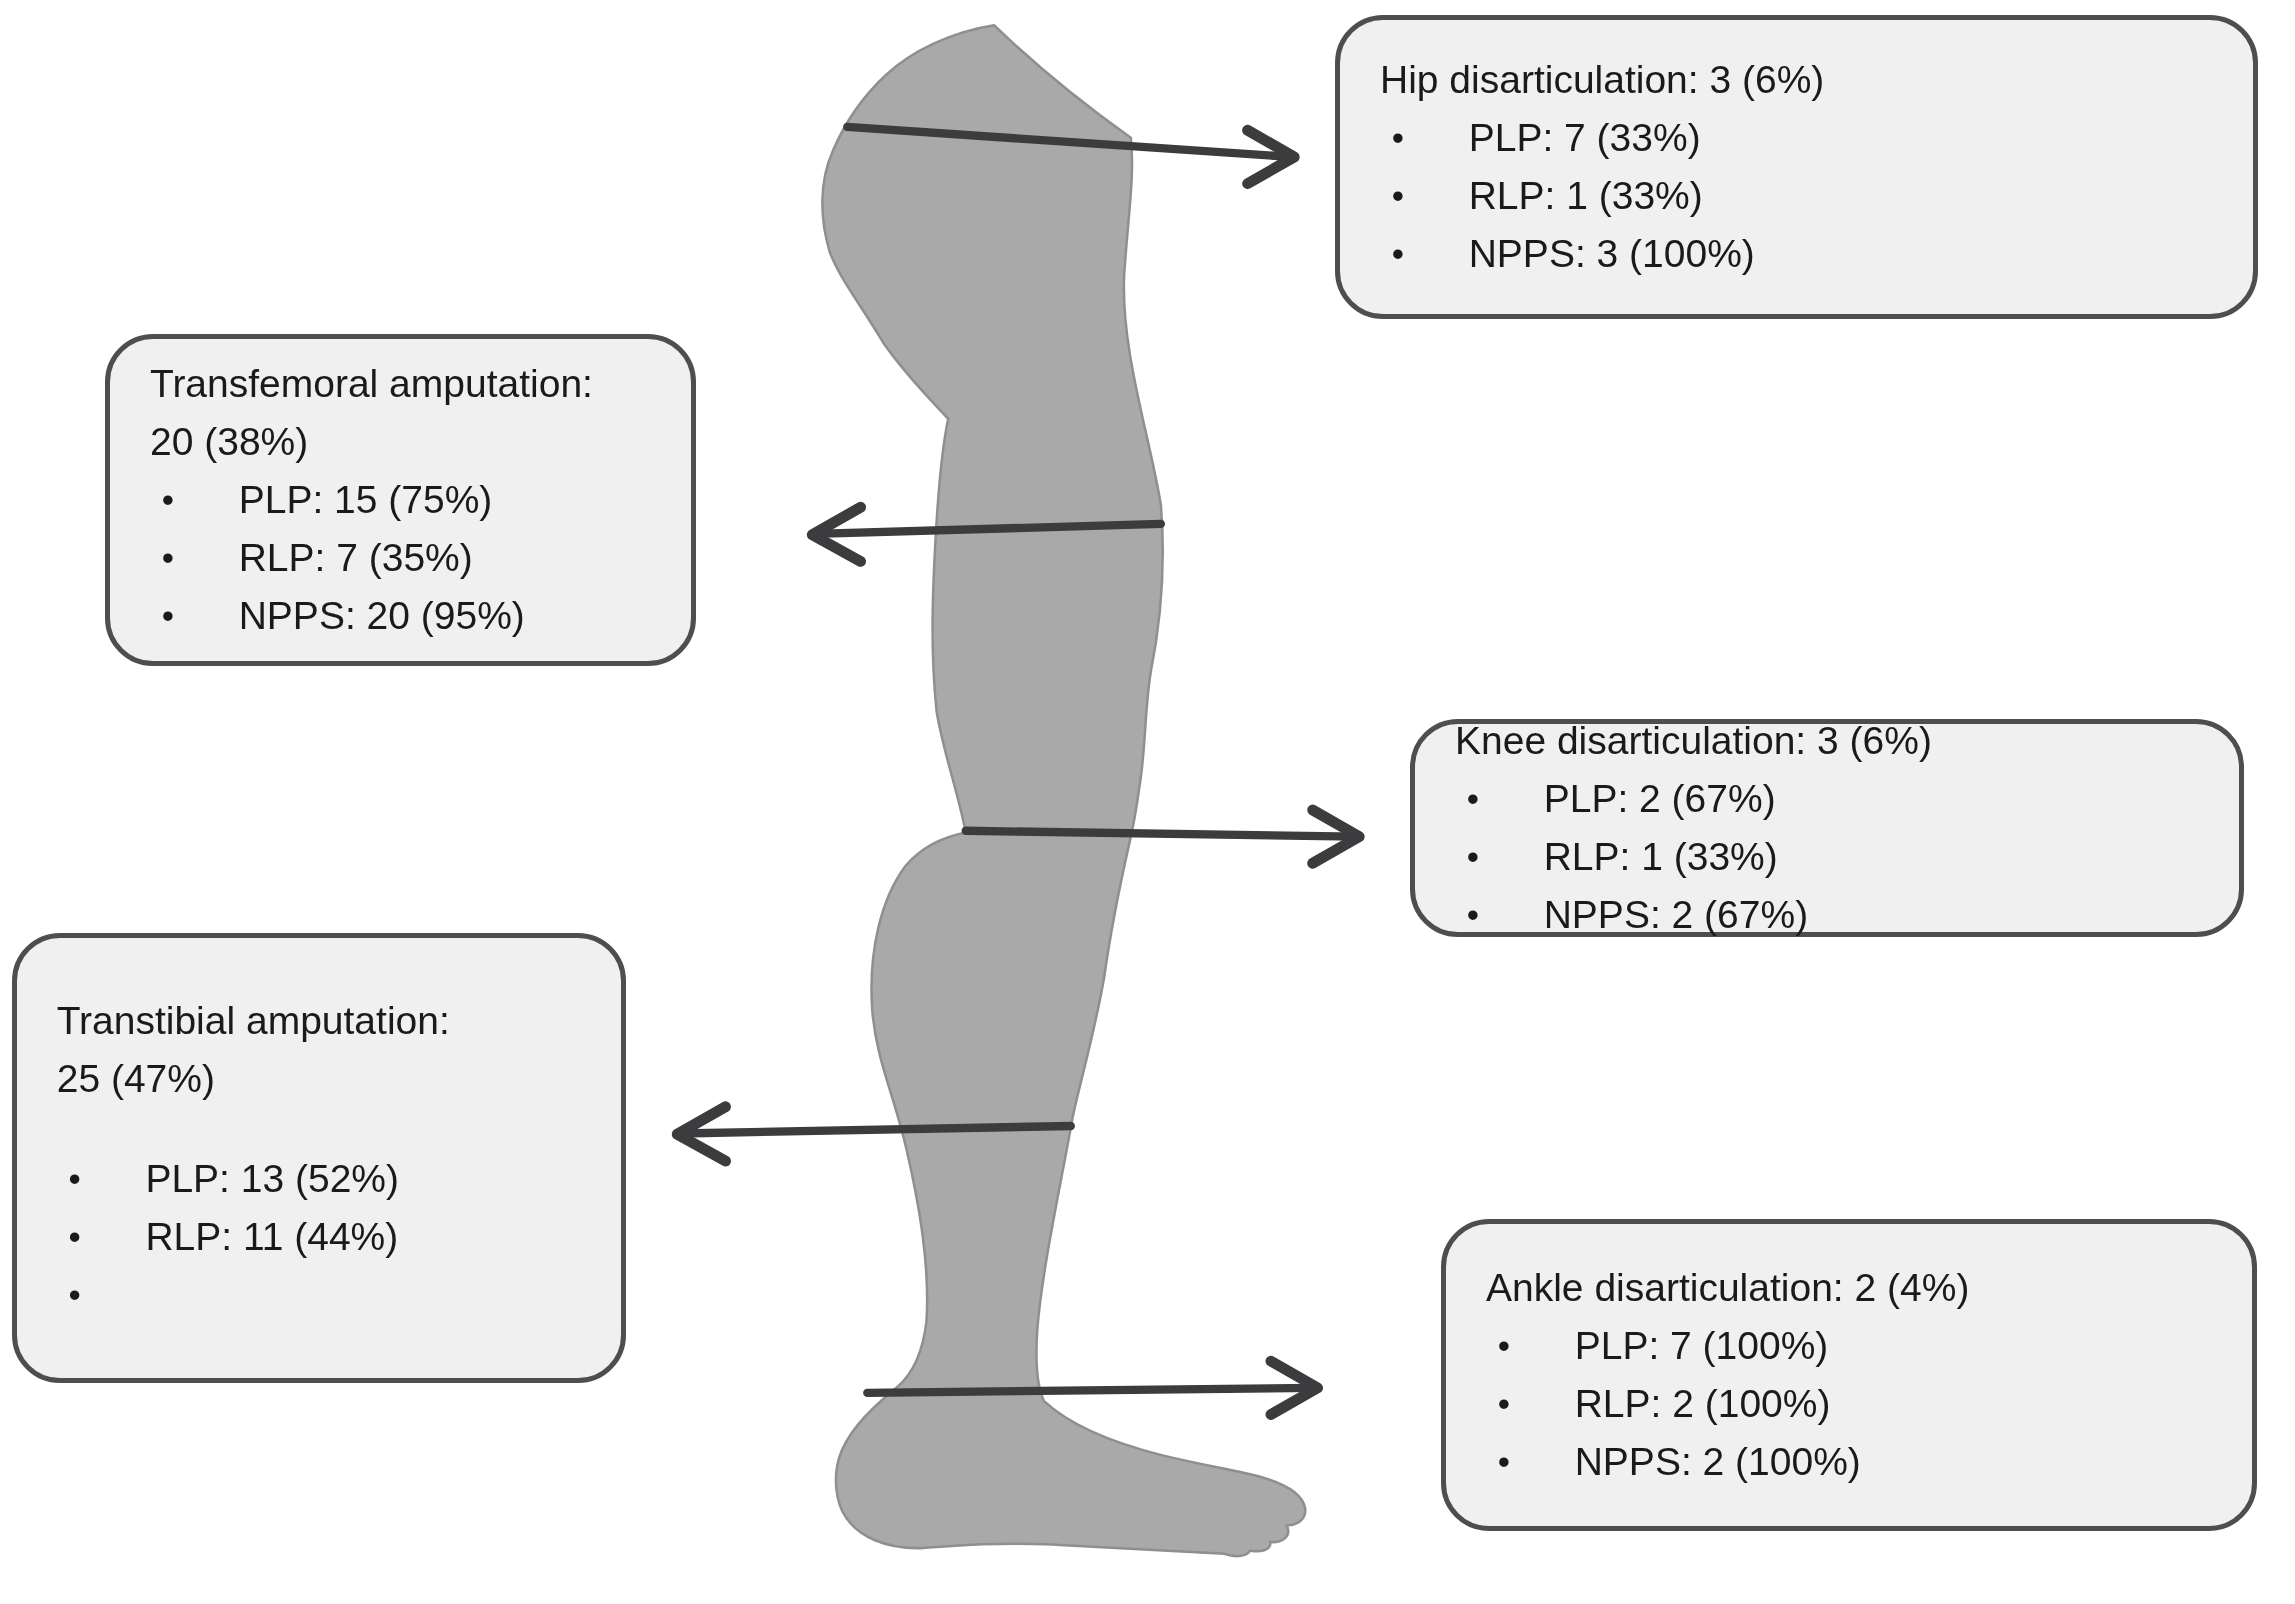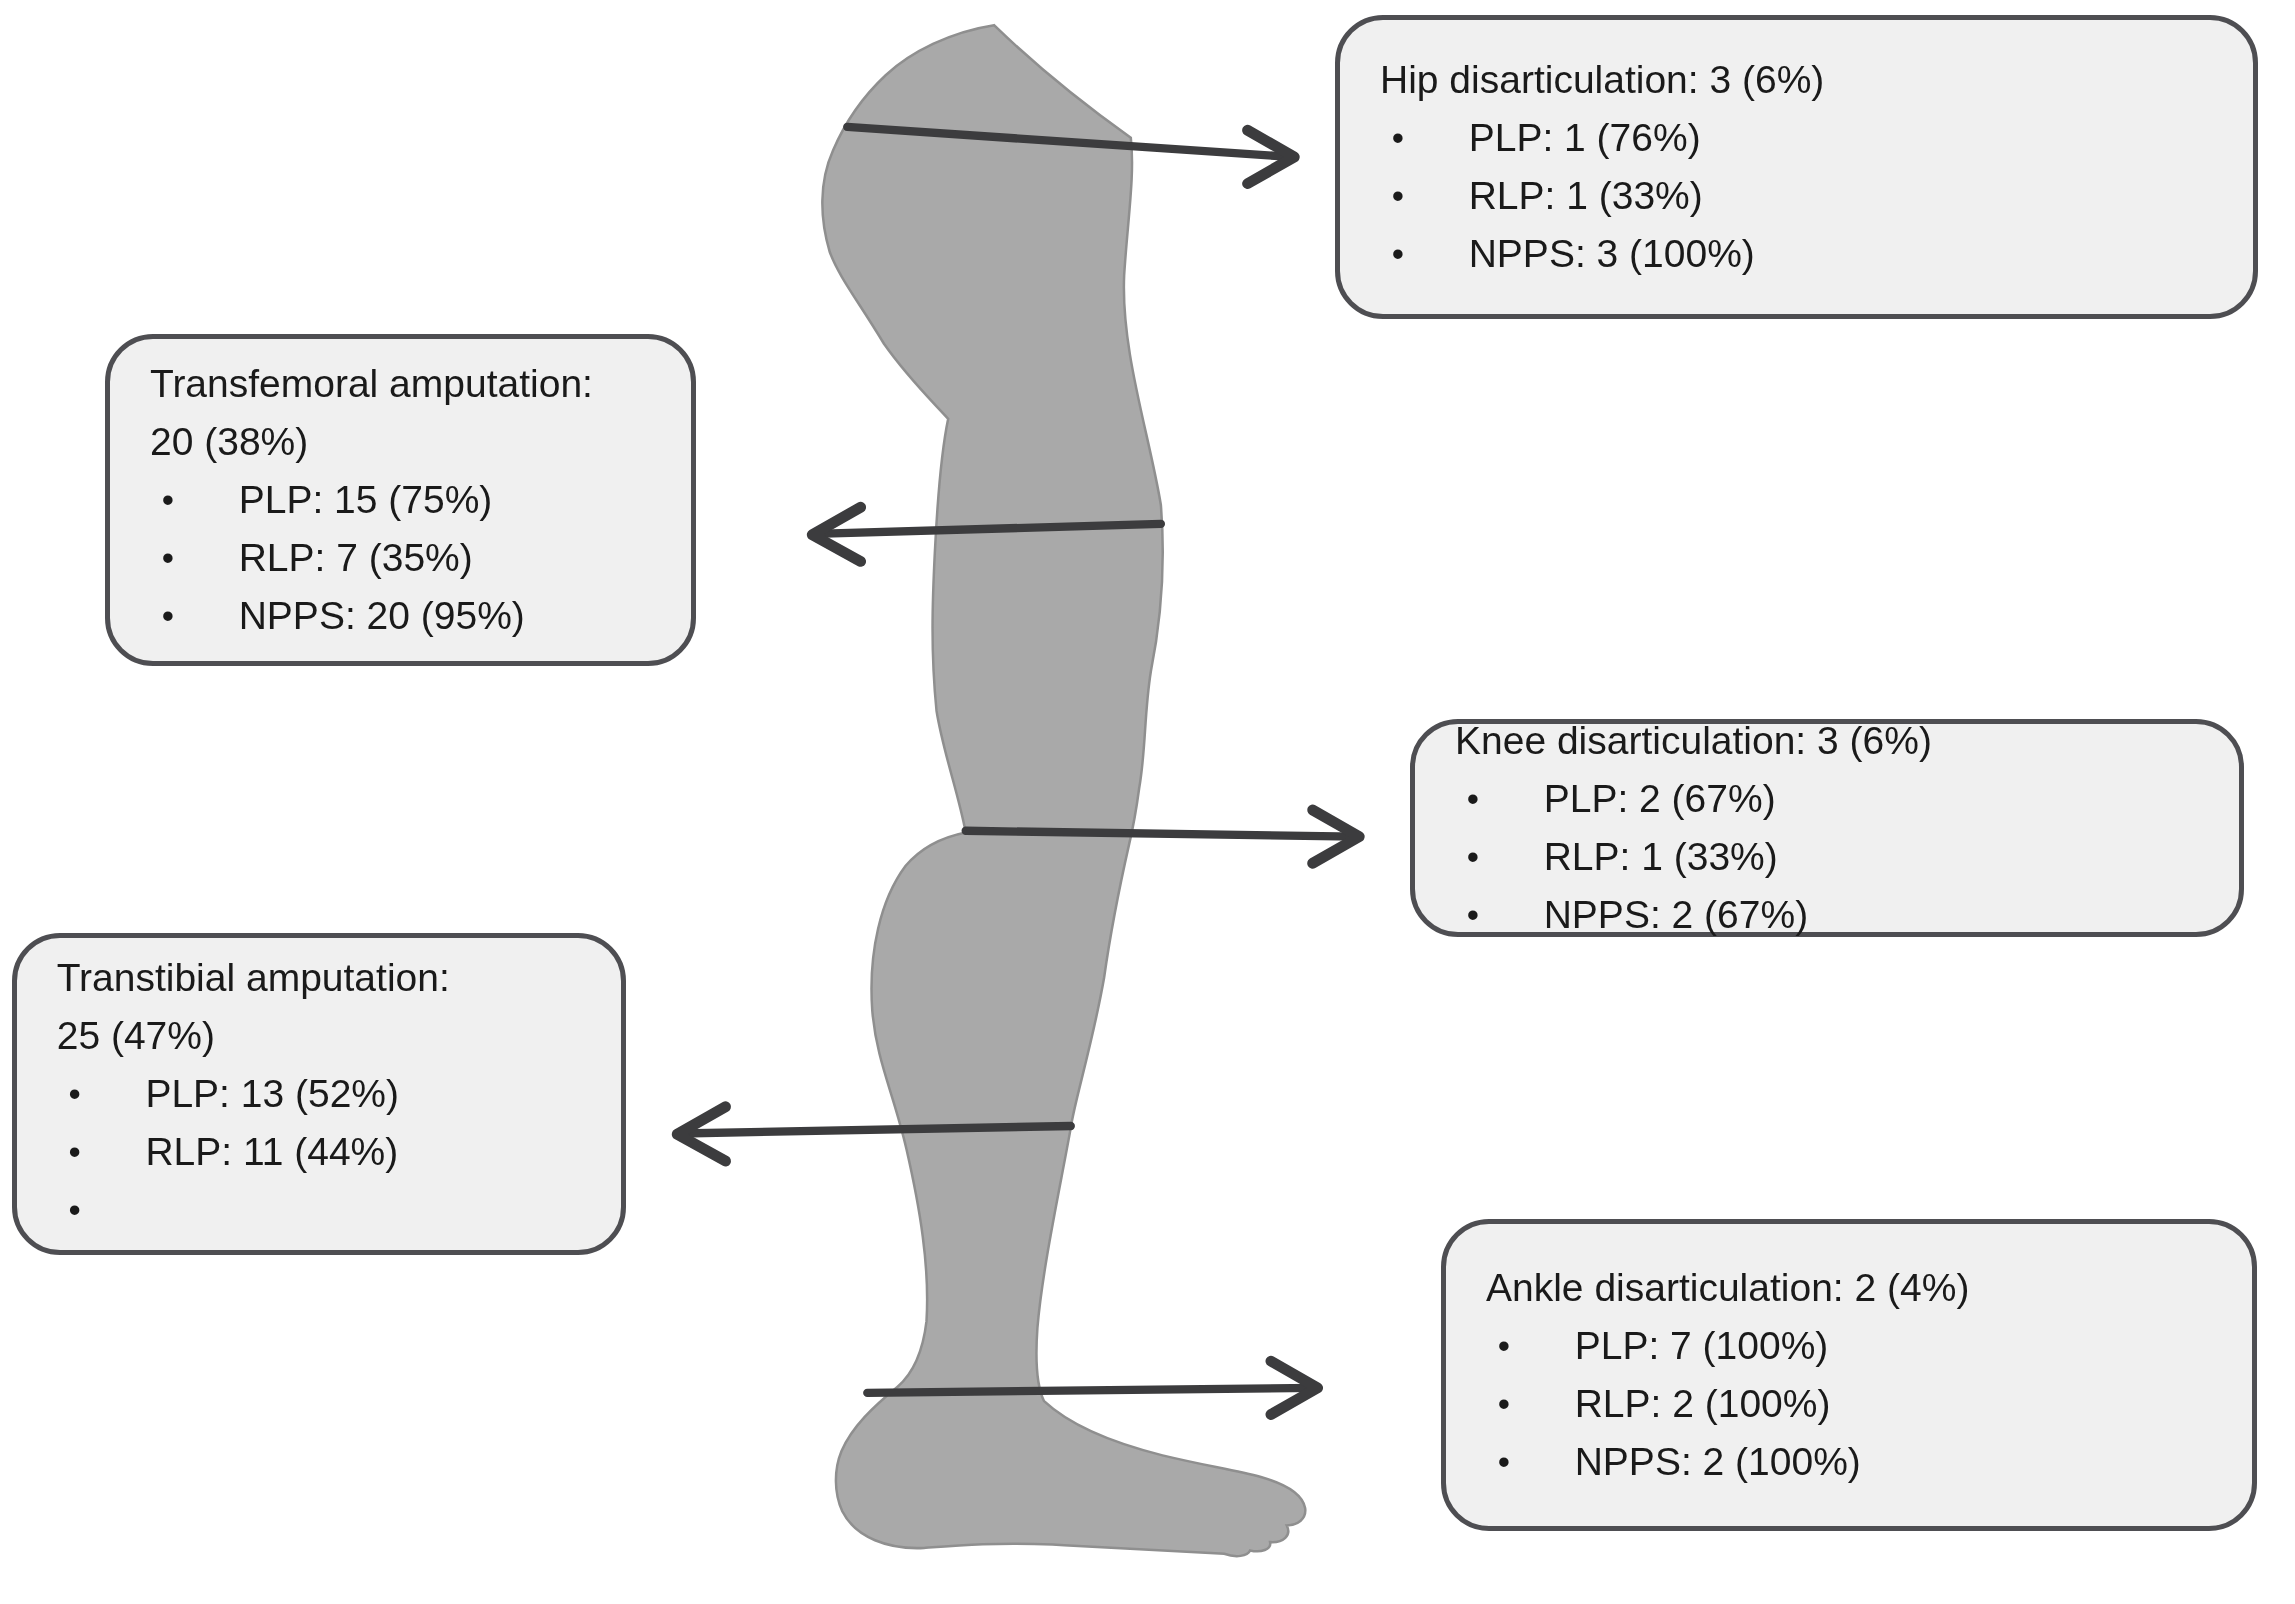--- a/index.html
+++ b/index.html
@@ -104,21 +104,21 @@
     <g stroke="#3c3c3e" fill="none" stroke-linecap="round" stroke-linejoin="round">
       <line x1="1040" y1="1670" x2="1576" y2="1664" stroke-width="10"></line>
       <polyline points="1524,1632 1580,1664 1524,1696" stroke-width="13"></polyline>
     </g>
   </svg>
 
   <div class="callout" style="left:1335px;top:15px;width:923px;height:304px;">
     <div class="c-title">Hip disarticulation: 3 (6%)</div>
     <div class="b-row">
       <span class="dot">•</span>
-      <span class="b-label">PLP: 1 (76%)</span>
+      <span class="b-label">PLP: 7 (33%)</span>
     </div>
     <div class="b-row">
       <span class="dot">•</span>
       <span class="b-label">RLP: 1 (33%)</span>
     </div>
     <div class="b-row">
       <span class="dot">•</span>
       <span class="b-label">NPPS: 3 (100%)</span>
     </div>
   </div>
@@ -150,21 +150,21 @@
     <div class="b-row">
       <span class="dot">•</span>
       <span class="b-label">RLP: 1 (33%)</span>
     </div>
     <div class="b-row">
       <span class="dot">•</span>
       <span class="b-label">NPPS: 2 (67%)</span>
     </div>
   </div>
 
-  <div class="callout" style="left:11.7px;top:933px;width:614px;height:322px;">
+  <div class="callout" style="left:11.7px;top:933px;width:614px;height:450px;">
     <div class="c-title">Transtibial amputation:</div>
     <div class="c-title">25 (47%)</div>
     <div class="gap"></div>
     <div class="b-row">
       <span class="dot">•</span>
       <span class="b-label">PLP: 13 (52%)</span>
     </div>
     <div class="b-row">
       <span class="dot">•</span>
       <span class="b-label">RLP: 11 (44%)</span>

